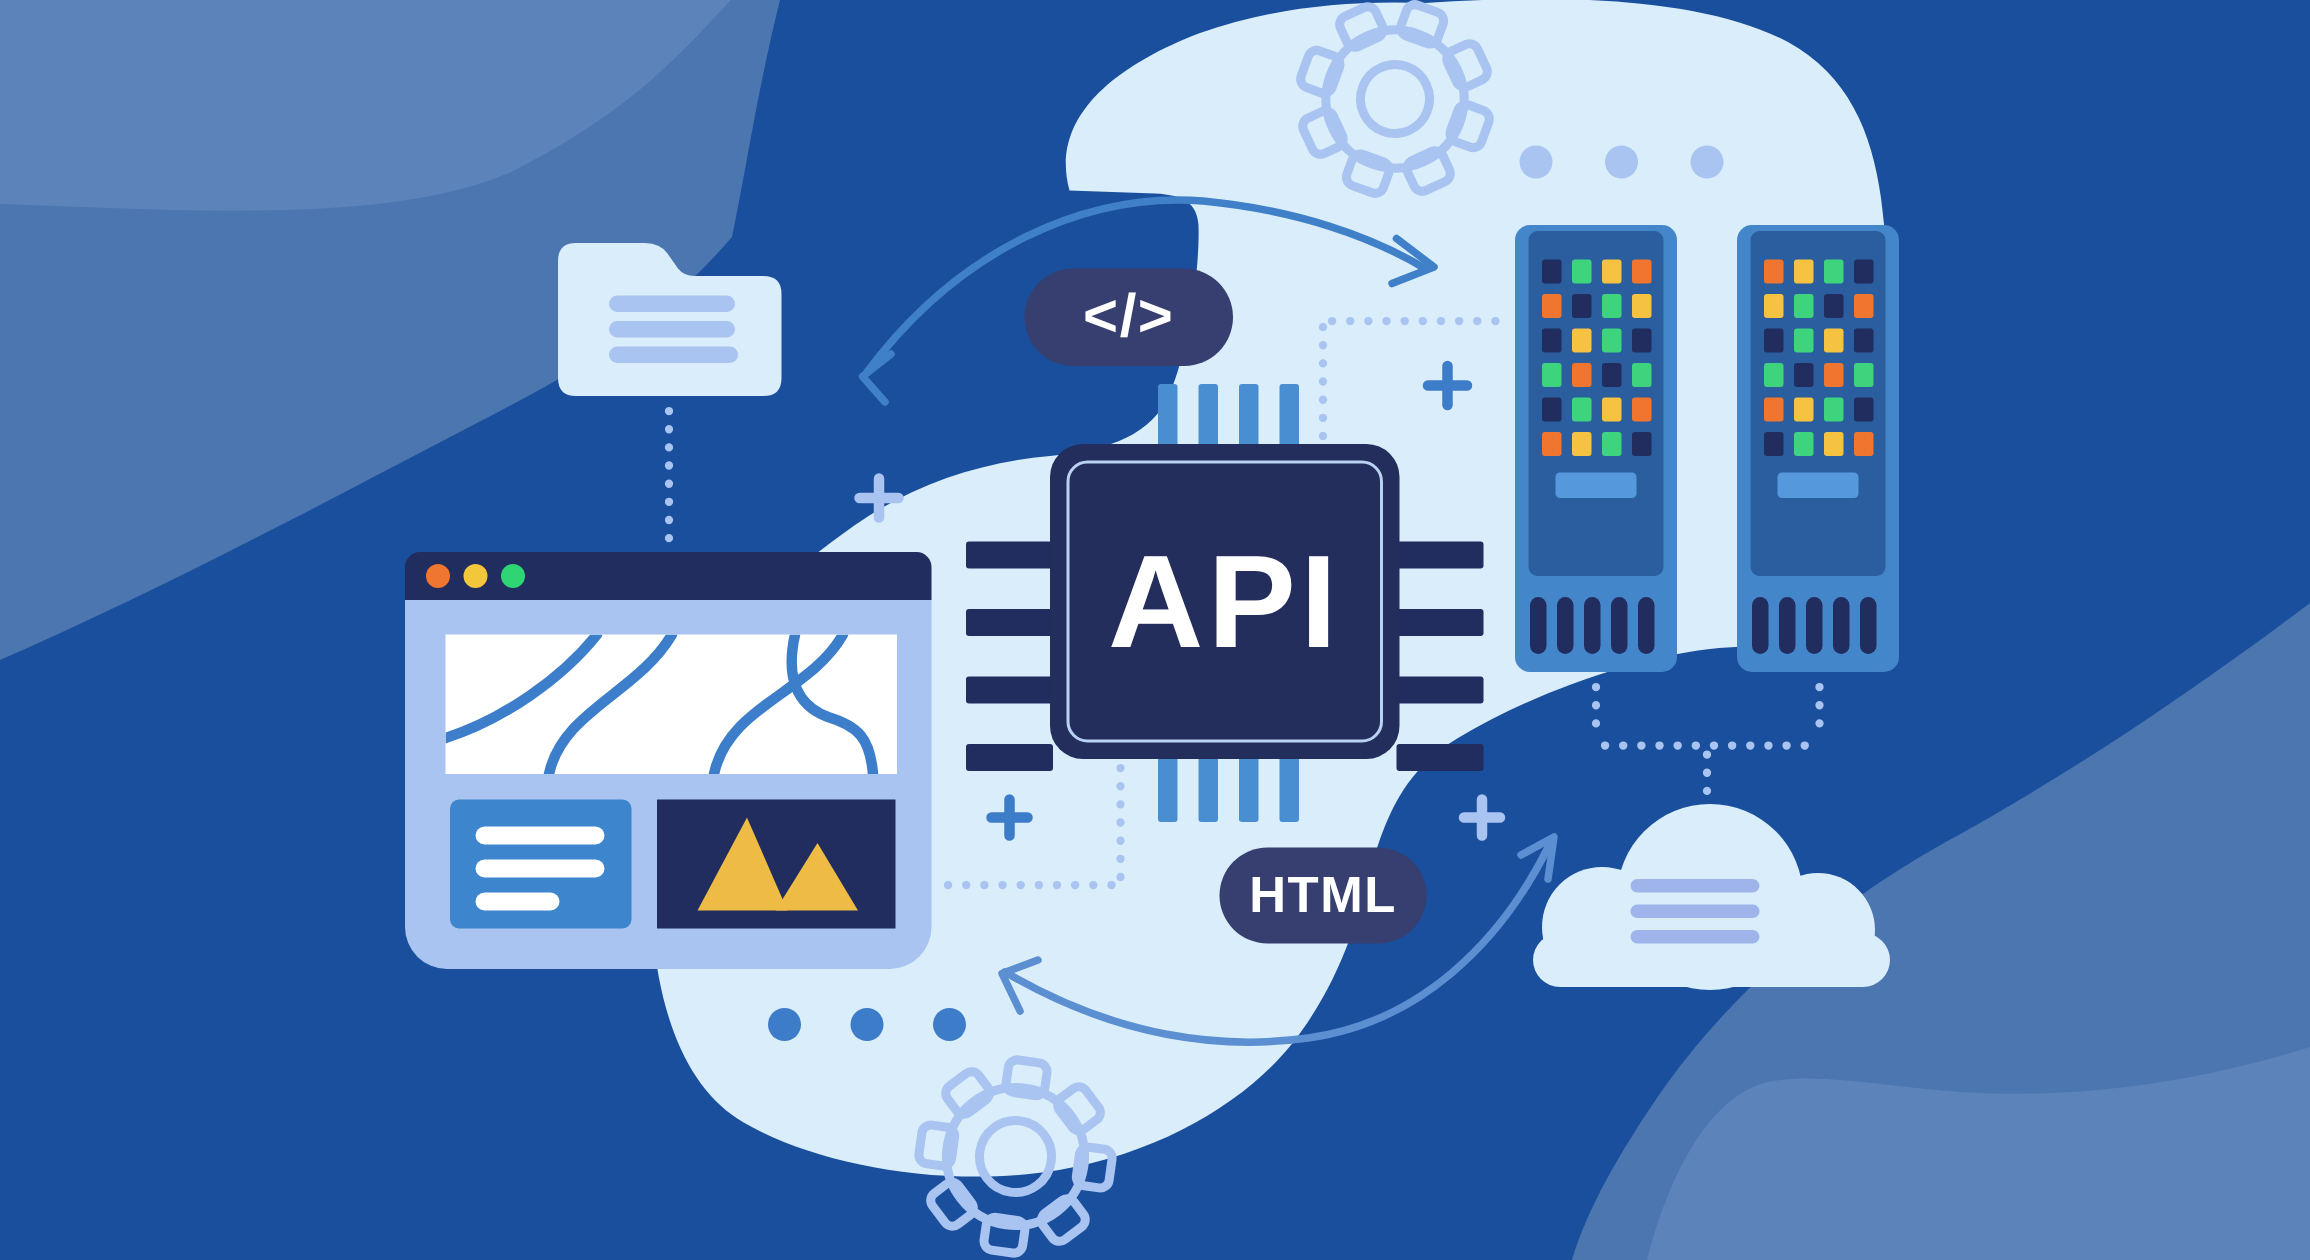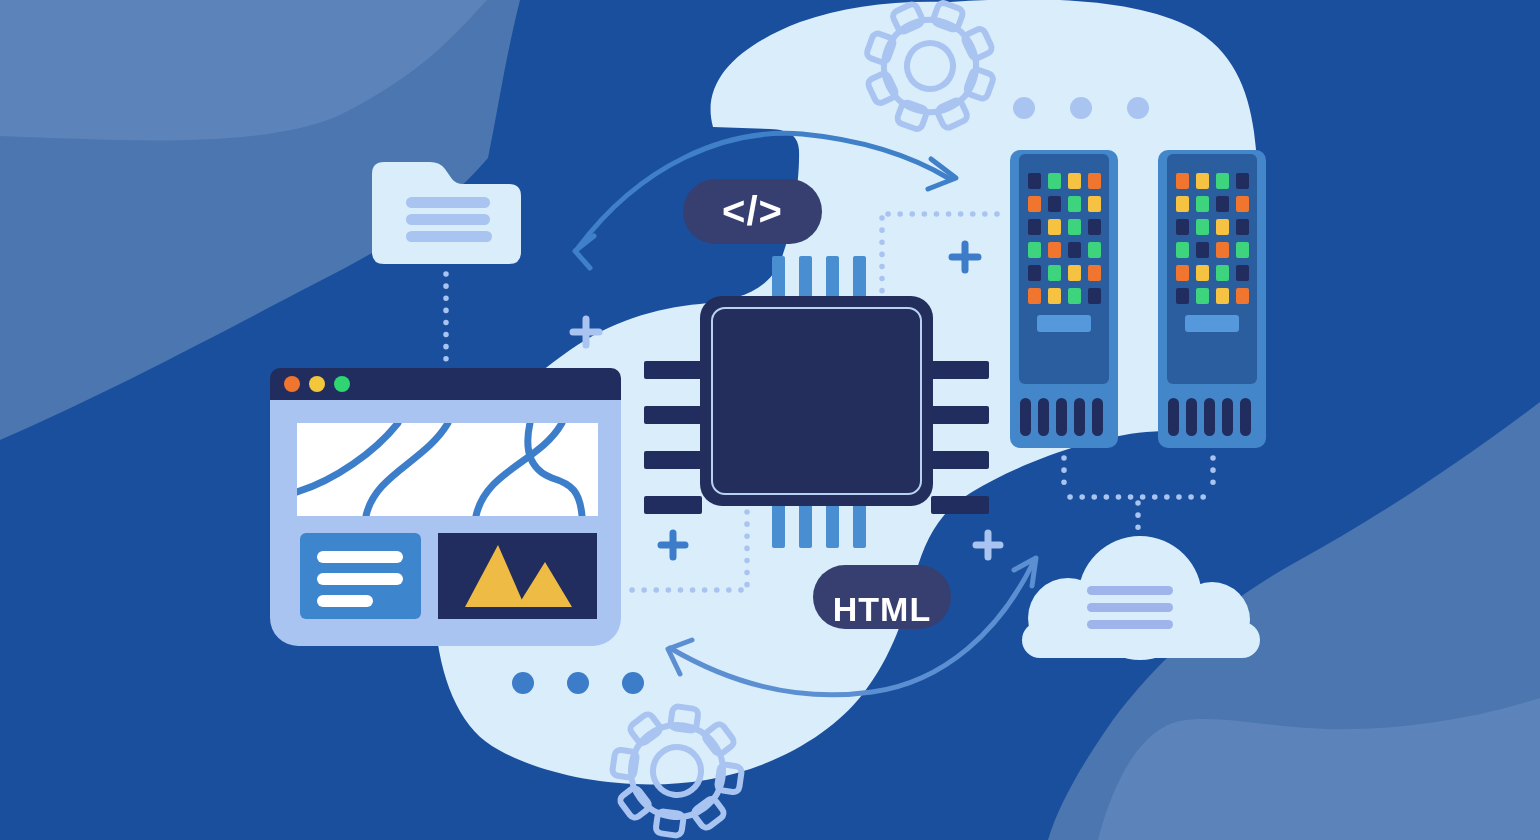--- a/index.html
+++ b/index.html
@@ -26,21 +26,21 @@
         border-radius:22px;z-index:3;display:flex;align-items:center;justify-content:center;}
   .chip-inner{left:11px;top:11px;width:211px;height:188px;border:2px solid var(--chip_border);
         border-radius:14px;}
   .chip-label{position:relative;color:var(--white);font-size:88px;font-weight:bold;
         letter-spacing:3px;line-height:1;}
 
   
   .pill{z-index:4;display:flex;align-items:center;justify-content:center;color:var(--white);
         font-weight:bold;border-radius:33px;background:var(--pill);}
   .code-pill{left:683px;top:179px;width:139px;height:65px;font-size:40px;letter-spacing:1px;}
-  .html-pill{left:813px;top:565px;width:138px;height:64px;font-size:34px;letter-spacing:1px;align-items:flex-end;}
+  .html-pill{left:813px;top:565px;width:138px;height:64px;font-size:34px;letter-spacing:1px;}
 
   
   .rack{width:108px;height:298px;background:var(--rack_body);border-radius:10px;z-index:2;}
   .rack-panel{position:absolute;left:9px;top:4px;width:90px;height:230px;
               background:var(--rack_panel);border-radius:6px;}
   .light{position:absolute;width:13px;height:16px;border-radius:2px;}
   .rack-slot{position:absolute;left:18px;top:161px;width:54px;height:17px;
              background:var(--slot_blue);border-radius:3px;}
   .vent{position:absolute;top:248px;width:11px;height:38px;background:var(--navy);border-radius:6px;}
 </style>
@@ -205,20 +205,21 @@
             <polygon points="27,74 60,12 87,74"></polygon>
             <polygon points="79,74 107,29 134,74"></polygon>
           </g>
         </svg>
       </div>
     </div>
   </div>
 
   <div class="abs chip">
     <div class="abs chip-inner"></div>
+    <div class="chip-label">API</div>
   </div>
 
   <div class="abs pill code-pill">
     <span>&lt;/&gt;</span>
   </div>
   <div class="abs pill html-pill">
     <span>HTML</span>
   </div>
 
   <div class="abs rack" style="left:1010px;top:150px">

